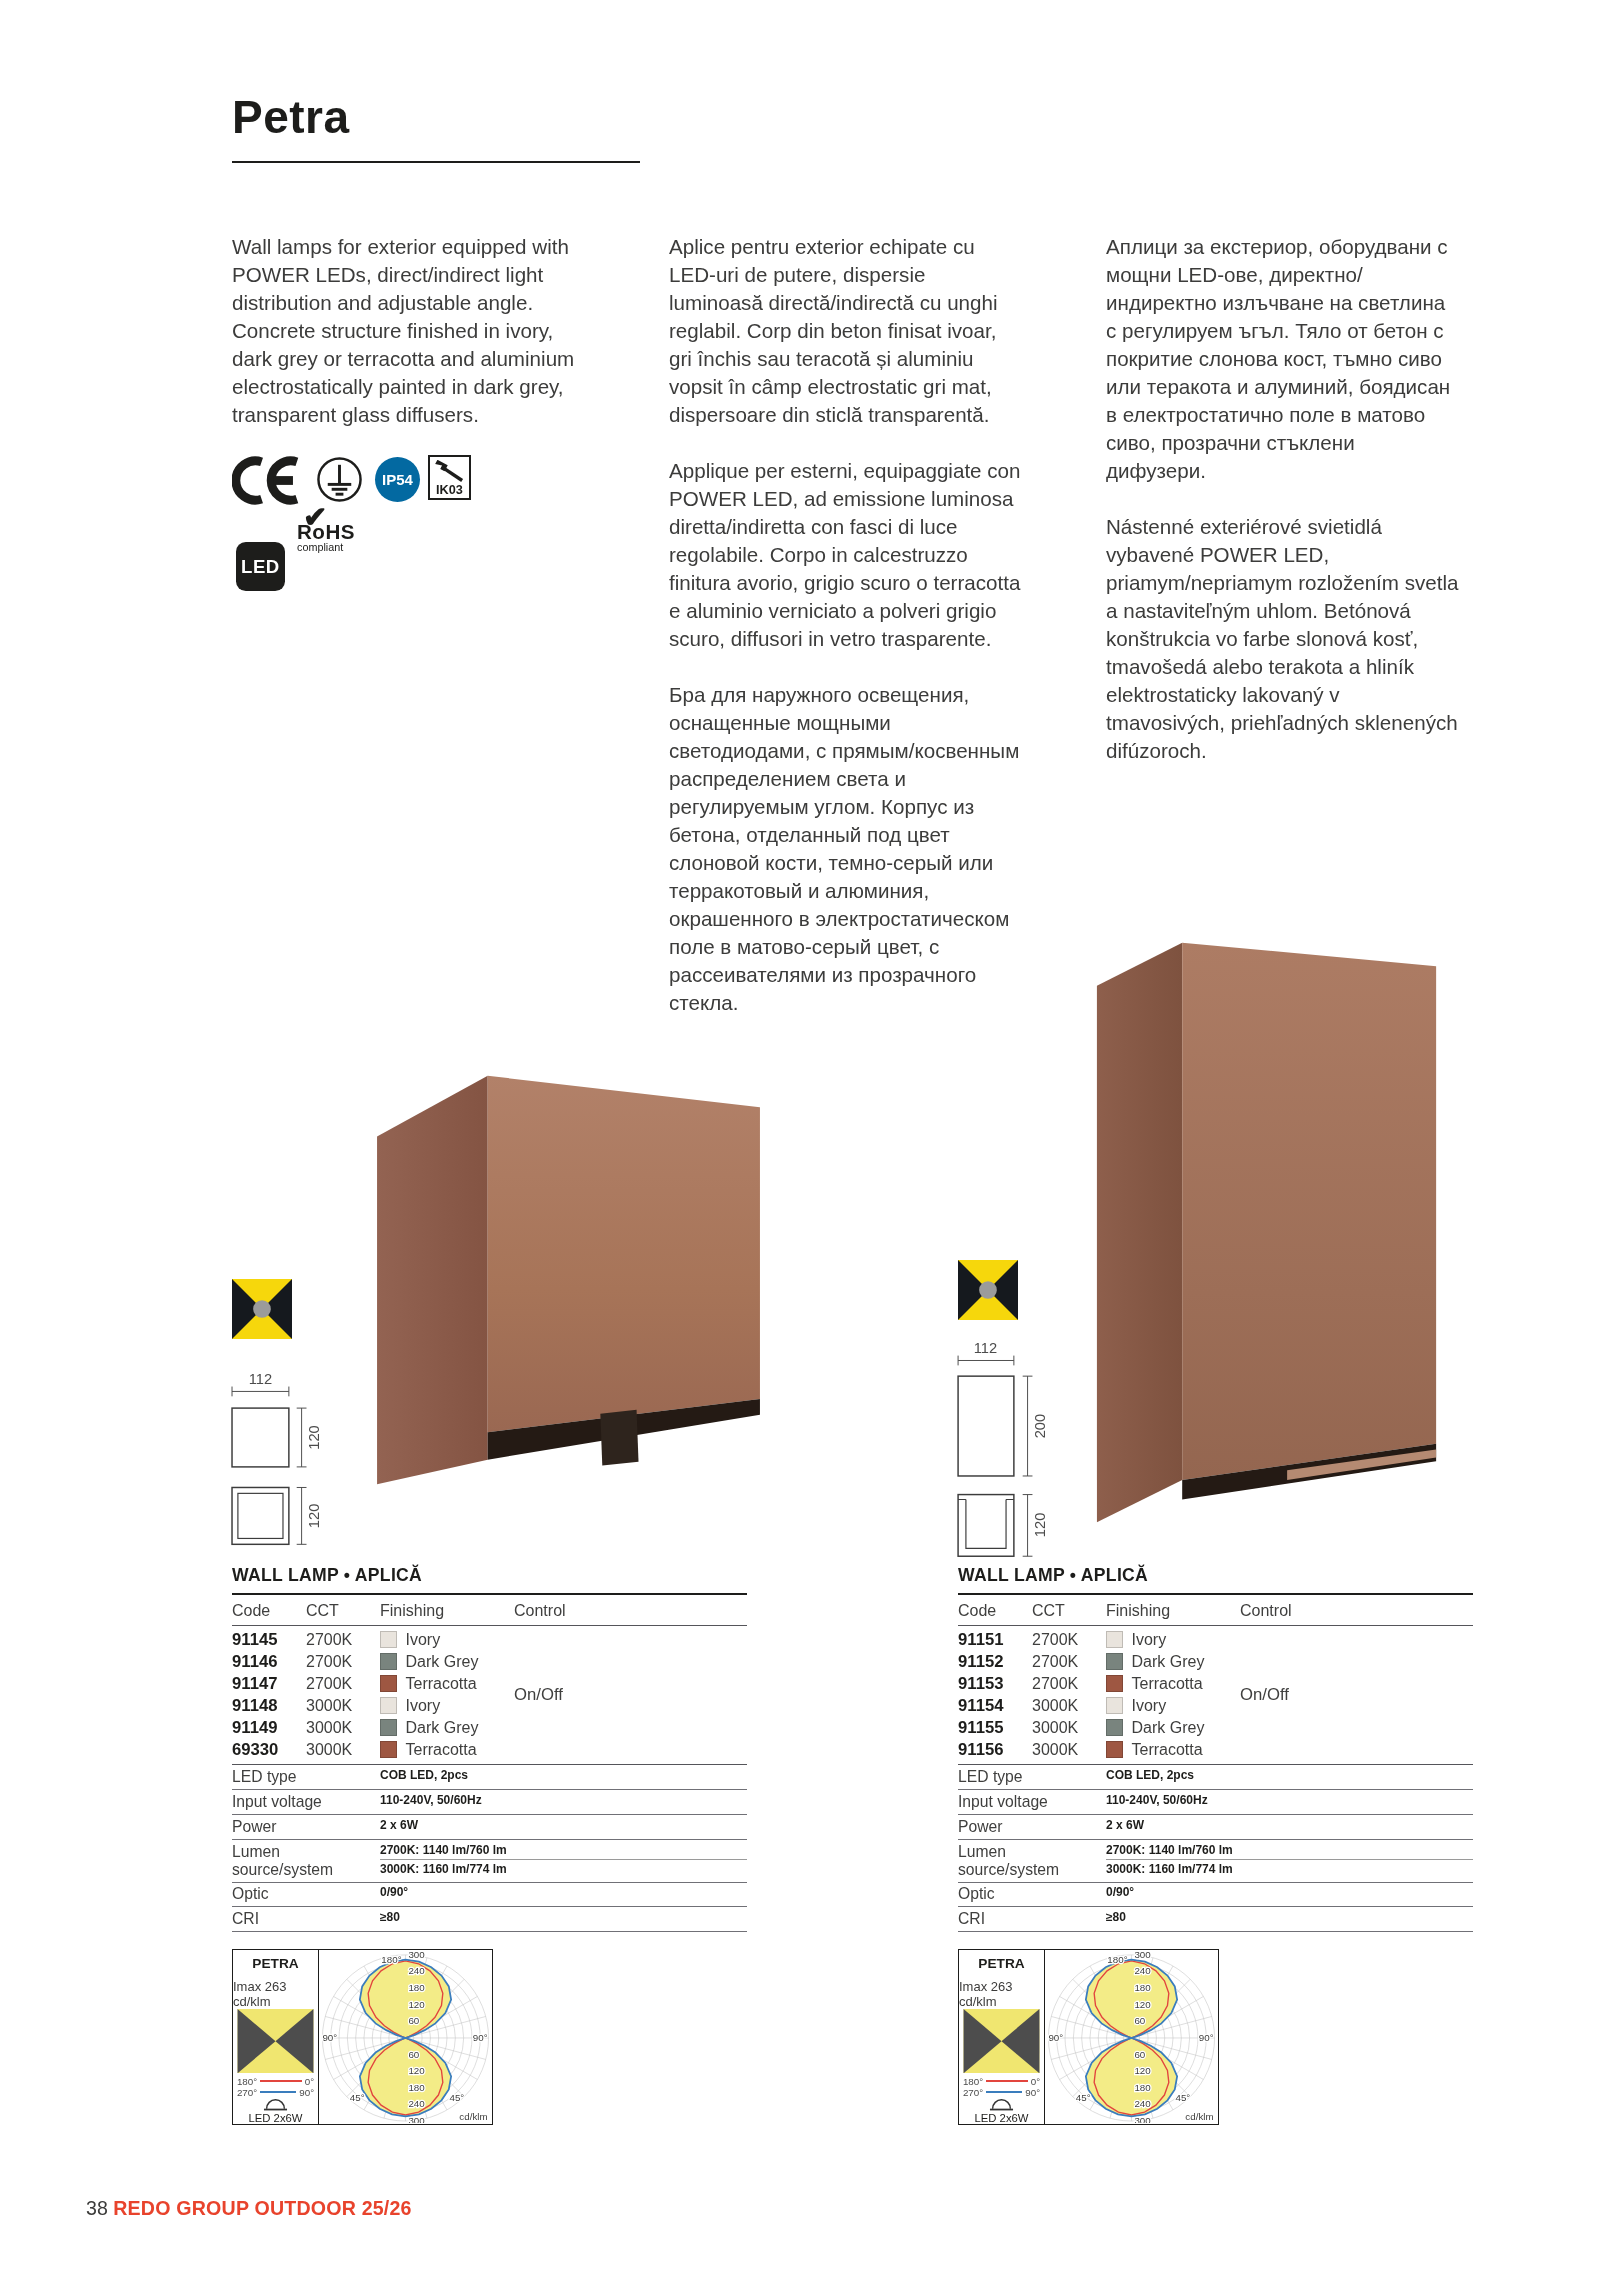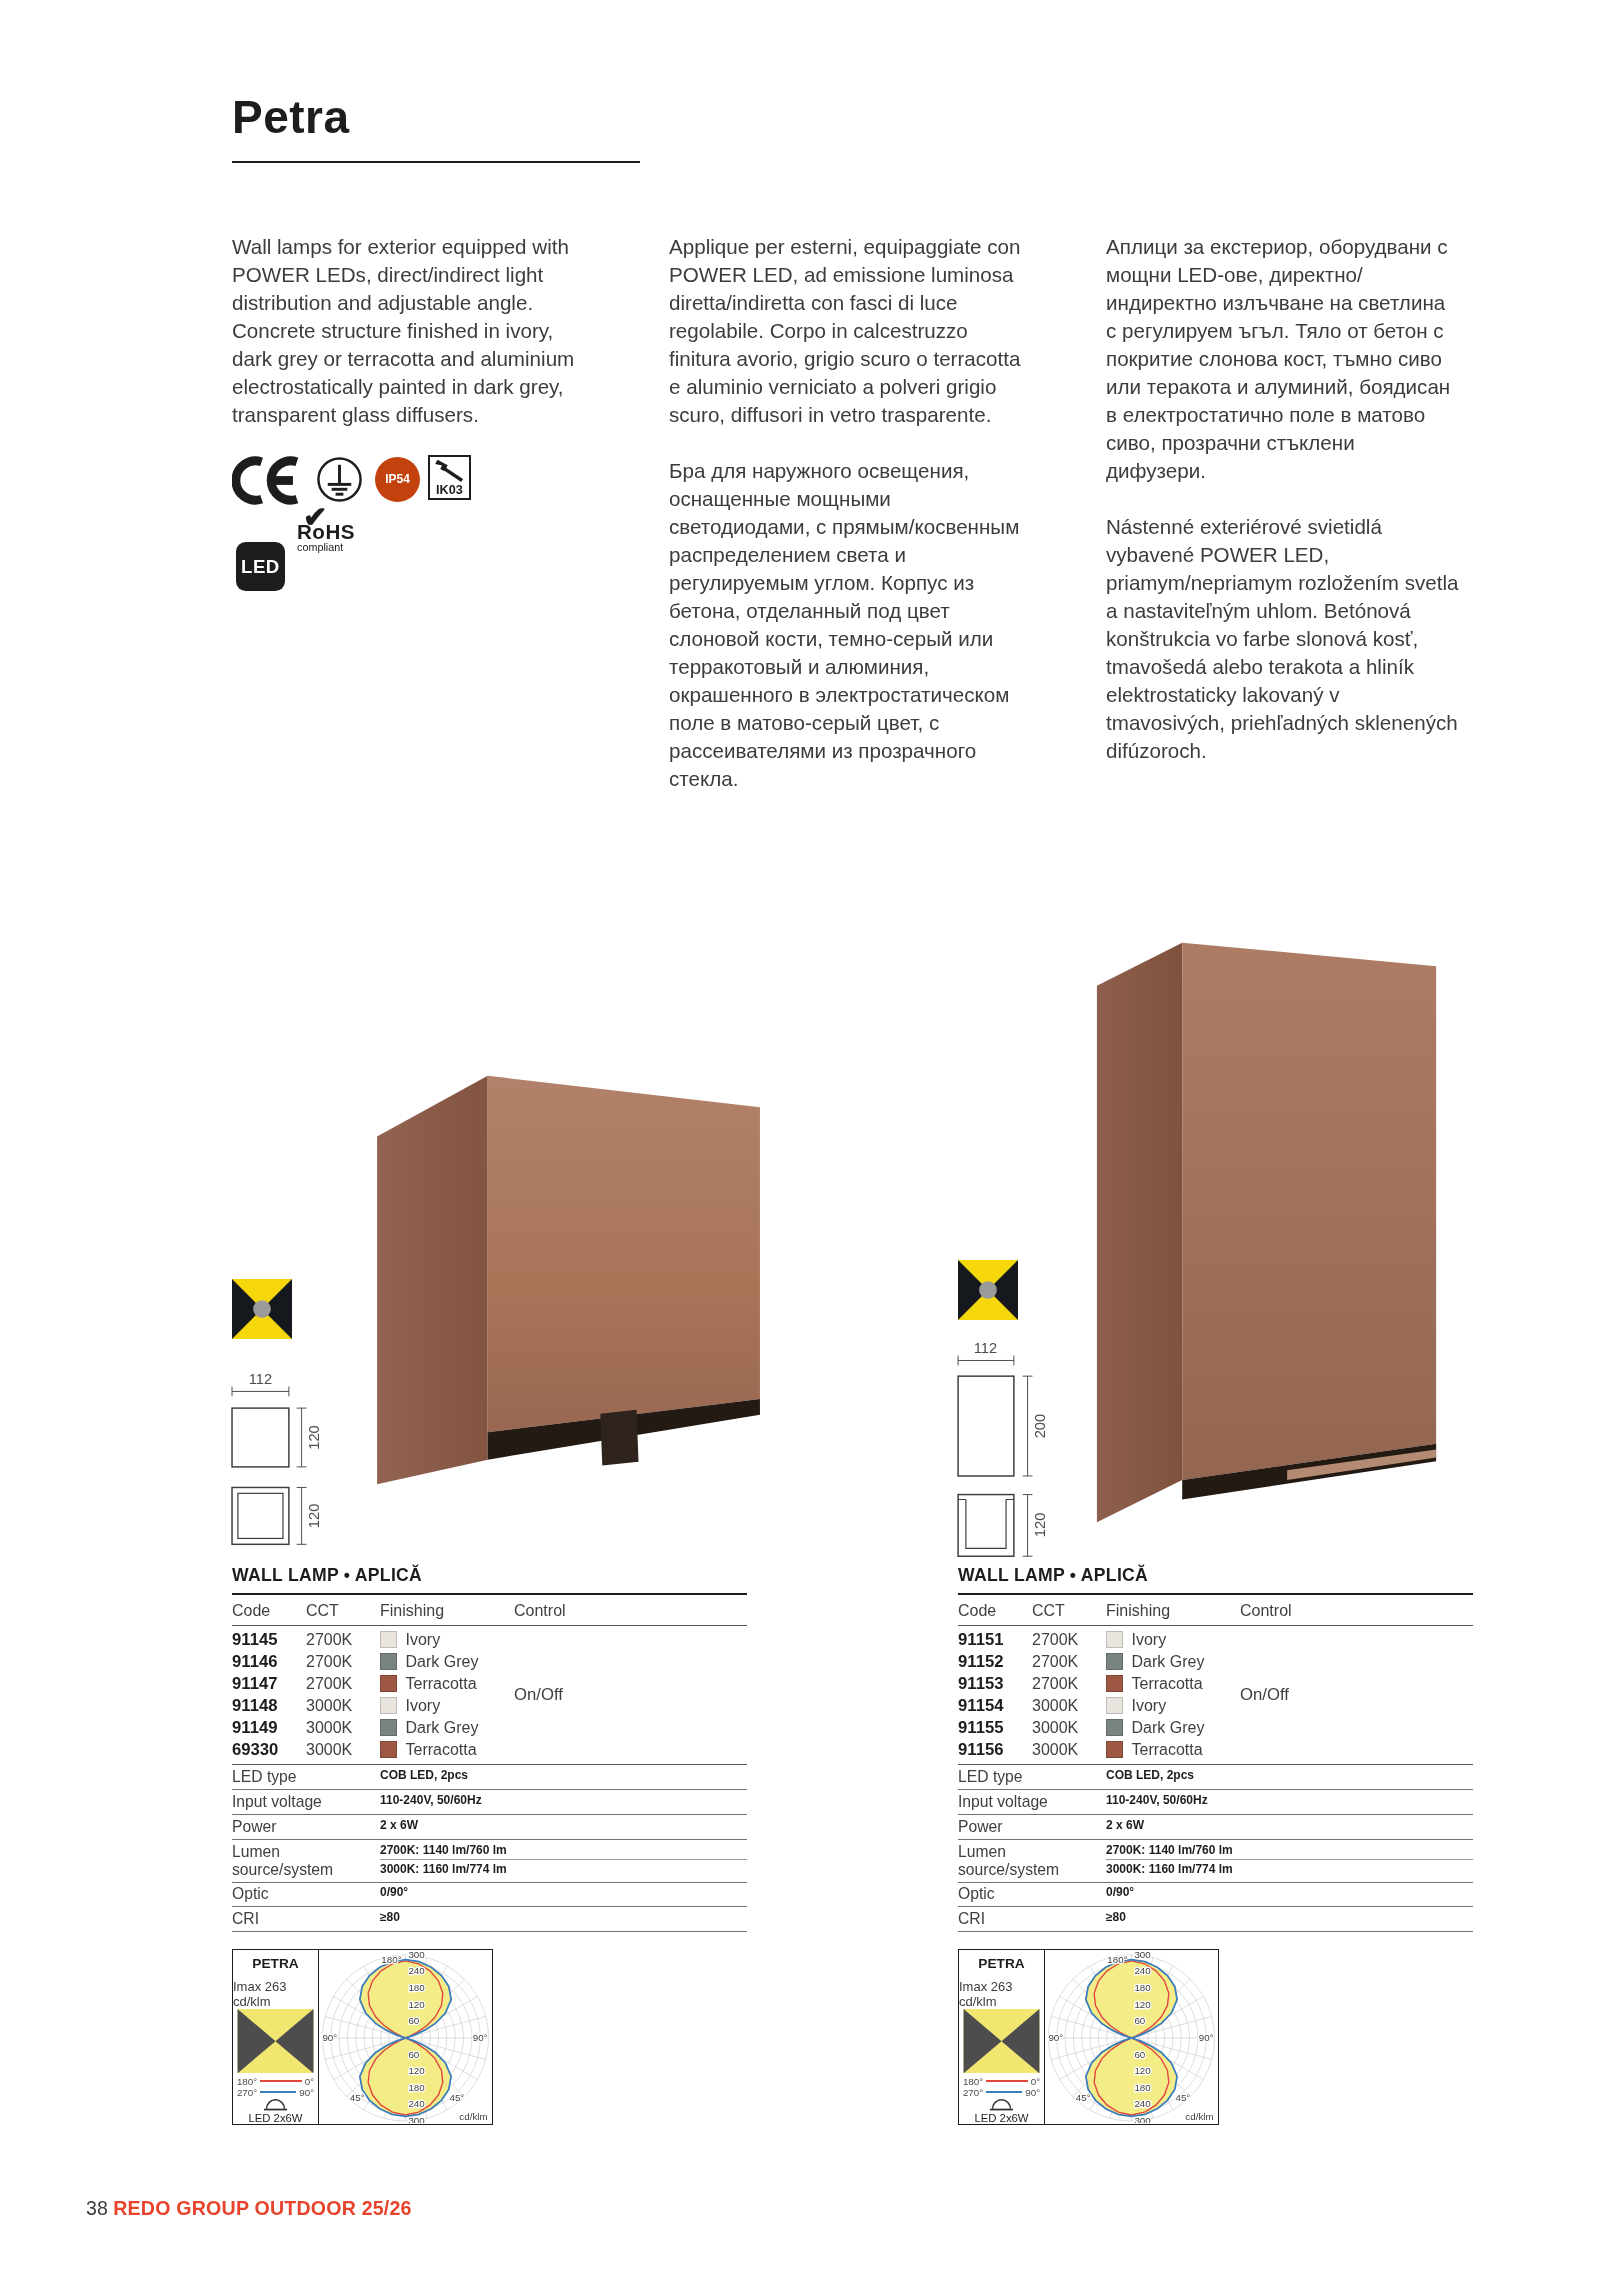--- a/index.html
+++ b/index.html
@@ -7,22 +7,22 @@
   .page{position:relative;width:1620px;height:2292px;background:#fff;overflow:hidden;}
   .page-title{position:absolute;left:232px;top:90px;font-size:46px;font-weight:800;color:#1d1d1b;letter-spacing:0.5px;}
   .title-rule{position:absolute;left:232px;top:161px;width:408px;height:2px;background:#1d1d1b;}
   .txt-col{position:absolute;top:233px;font-size:20.6px;line-height:28px;color:#3c3c3b;}
   .txt-col p{margin:0 0 28px 0;}
   #col1{left:232px;width:345px;}
   #col2{left:669px;width:353px;}
   #col3{left:1106px;width:353px;}
   .certs{position:absolute;left:232px;top:453px;width:294px;}
   .cert{position:absolute;}
-  .ip-badge{width:45px;height:45px;background:#c2410c;border-radius:50%;color:#fff;
-    display:flex;align-items:center;justify-content:center;font-weight:800;font-size:12px;}
+  .ip-badge{width:45px;height:45px;background:#0369a1;border-radius:50%;color:#fff;
+    display:flex;align-items:center;justify-content:center;font-weight:800;font-size:15px;}
   .ik-badge{width:43px;height:45px;border:2px solid #1d1d1b;display:flex;flex-direction:column;
     align-items:center;justify-content:flex-end;font-size:12.7px;font-weight:800;color:#1d1d1b;padding-bottom:1px;box-sizing:border-box;}
   .led-badge{width:49px;height:49px;background:#1d1d1b;border-radius:9.8px;color:#fff;
     display:flex;align-items:center;justify-content:center;font-weight:800;font-size:18.6px;letter-spacing:0.5px;}
   .rohs{position:relative;color:#1d1d1b;}
   .rohs .check{position:absolute;left:5.9px;top:-19.6px;font-size:29px;font-weight:800;}
   .rohs .rohs-main{font-size:20.6px;font-weight:800;letter-spacing:0.5px;}
   .rohs .rohs-sub{font-size:10.8px;margin-top:-2.9px;color:#1d1d1b;}
   
   .prod-table{position:absolute;top:1565px;width:515px;font-size:16px;color:#3f3f3e;}
@@ -61,20 +61,21 @@
 
 <div class="page">
 
   <div class="page-title">Petra</div>
   <div class="title-rule"></div>
 
   <div class="txt-col" id="col1">
       <p>Wall lamps for exterior equipped with POWER LEDs, direct/indirect light distribution and adjustable angle. Concrete structure finished in ivory, dark grey or terracotta and aluminium electrostatically painted in dark grey, transparent glass diffusers.</p>
     </div>
   <div class="txt-col" id="col2">
+      <p>Aplice pentru exterior echipate cu LED-uri de putere, dispersie luminoasă directă/indirectă cu unghi reglabil. Corp din beton finisat ivoar, gri închis sau teracotă și aluminiu vopsit în câmp electrostatic gri mat, dispersoare din sticlă transparentă.</p>
       <p>Applique per esterni, equipaggiate con POWER LED, ad emissione luminosa diretta/indiretta con fasci di luce regolabile. Corpo in calcestruzzo finitura avorio, grigio scuro o terracotta e aluminio verniciato a polveri grigio scuro, diffusori in vetro trasparente.</p>
       <p>Бра для наружного освещения, оснащенные мощными светодиодами, с прямым/косвенным распределением света и регулируемым углом. Корпус из бетона, отделанный под цвет слоновой кости, темно-серый или терракотовый и алюминия, окрашенного в электростатическом поле в матово-серый цвет, с рассеивателями из прозрачного стекла.</p>
     </div>
   <div class="txt-col" id="col3">
       <p>Аплици за екстериор, оборудвани с мощни LED-ове, директно/индиректно излъчване на светлина с регулируем ъгъл. Тяло от бетон с покритие слонова кост, тъмно сиво или теракота и алуминий, боядисан в електростатично поле в матово сиво, прозрачни стъклени дифузери.</p>
       <p>Nástenné exteriérové svietidlá vybavené POWER LED, priamym/nepriamym rozložením svetla a nastaviteľným uhlom. Betónová konštrukcia vo farbe slonová kosť, tmavošedá alebo terakota a hliník elektrostaticky lakovaný v tmavosivých, priehľadných sklenených difúzoroch.</p>
     </div>
 
   <div class="certs">
     <div class="cert" style="left:0;top:2.9px;">

